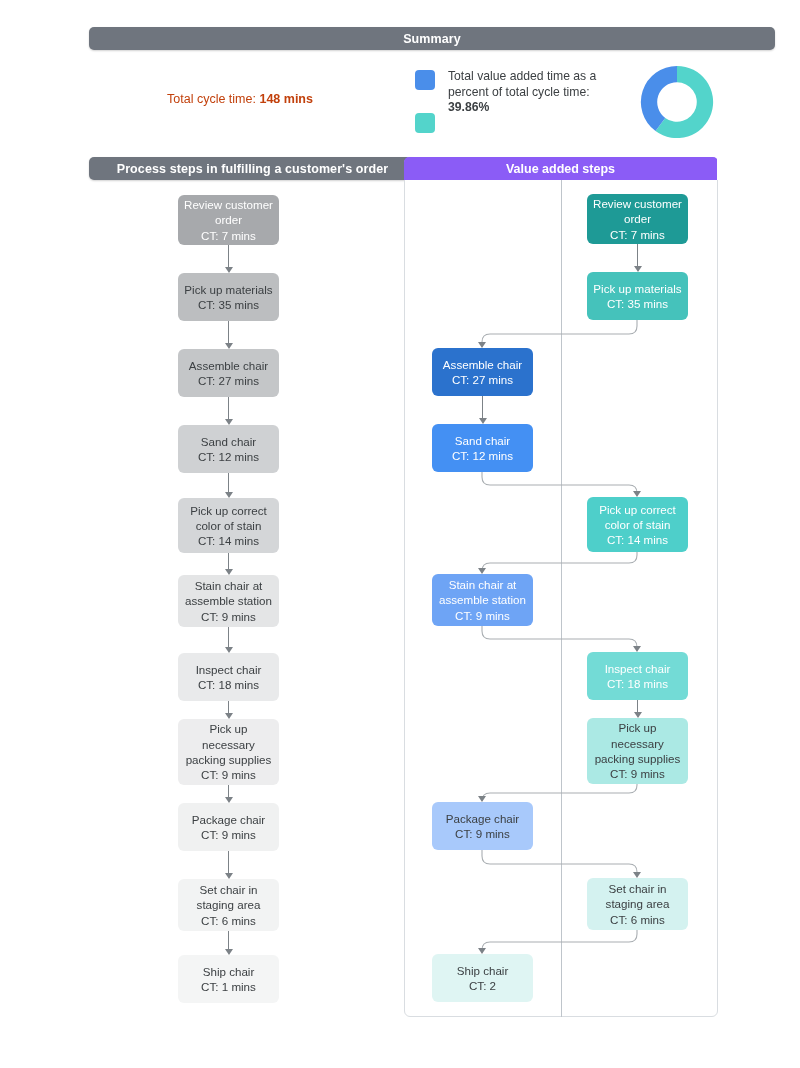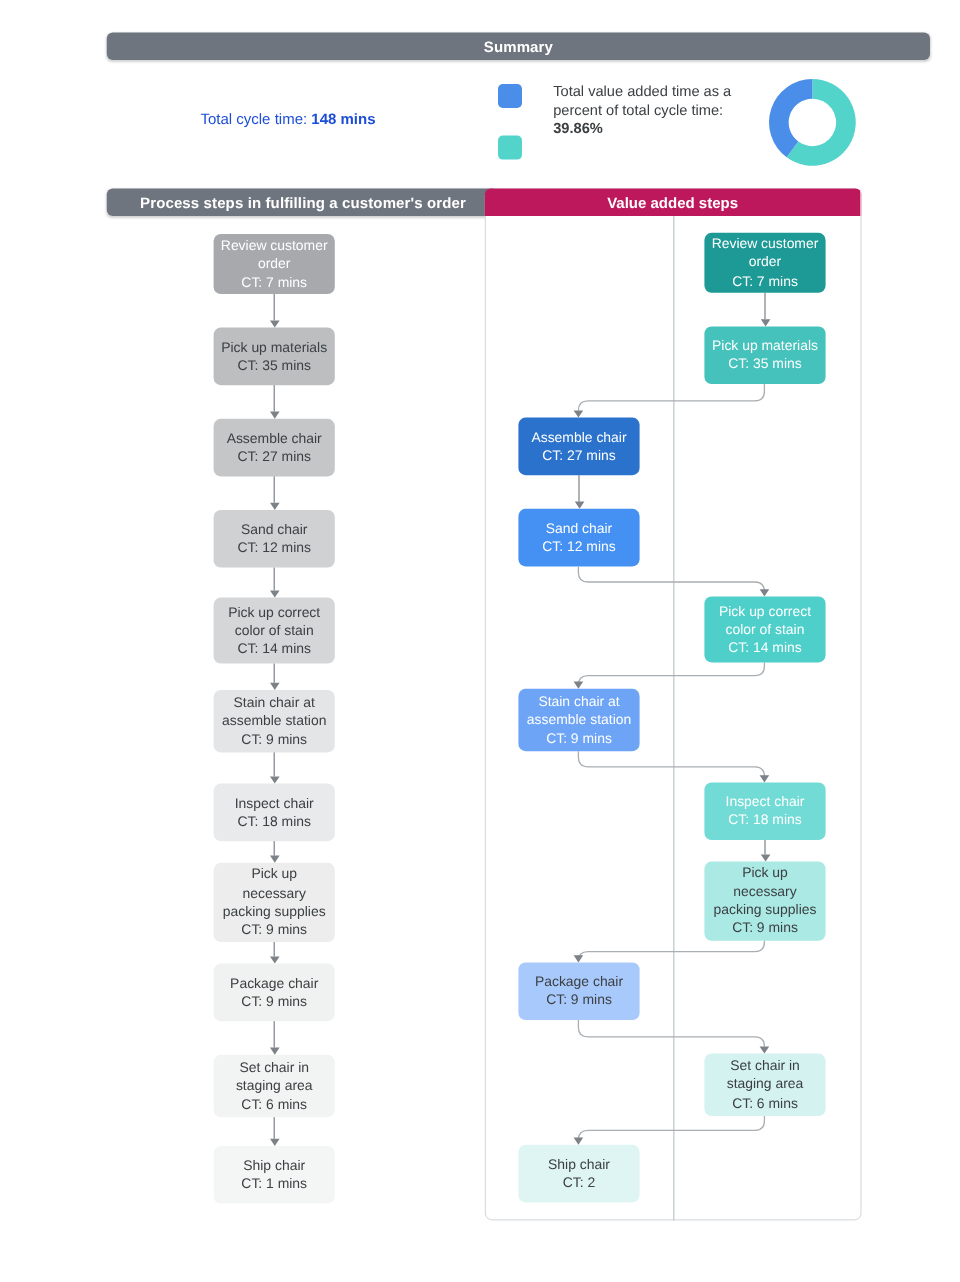--- a/index.html
+++ b/index.html
@@ -21,44 +21,44 @@
     border-radius:5px;
     box-shadow:0 1px 2px rgba(0,0,0,.18);
     letter-spacing:.1px;
   }
   #summary-bar{left:89px;top:27px;width:686px;height:23px;}
   #left-col-header{left:89px;top:157px;width:327px;height:23px;}
 
   
   #total-cycle{
     position:absolute;left:110px;top:92px;width:260px;
-    text-align:center;font-size:12.5px;color:#1d4ed8;
+    text-align:center;font-size:12.5px;color:#c2410c;
   }
   #total-cycle b{font-weight:bold;}
 
   
-  .legend-row{position:absolute;display:flex;align-items:flex-start;gap:26px;}
+  .legend-row{position:absolute;display:flex;align-items:flex-start;gap:13px;}
   #legend-1{left:415px;top:69px;width:215px;}
   #legend-2{left:415px;top:112px;width:215px;}
   .swatch{width:20px;height:20px;border-radius:4px;flex:none;margin-top:1px;}
   .legend-text{font-size:12.2px;line-height:15.5px;color:#3c4043;}
   .legend-text b{font-weight:bold;}
 
   
   #donut{position:absolute;left:634px;top:59px;width:86px;height:86px;}
 
   
   #right-panel{
     position:absolute;left:404px;top:157px;width:314px;height:860px;
     border:1px solid #d9dde1;border-radius:6px;background:#fff;
     box-sizing:border-box;
   }
   #right-panel-head{
     position:absolute;left:404px;top:157px;width:314px;height:23px;
-    background:#be185d;border-radius:5px 5px 0 0;
+    background:#8b5cf6;border-radius:5px 5px 0 0;
     display:flex;box-sizing:border-box;
   }
   #right-panel-head .hcell{
     flex:1;display:flex;align-items:center;justify-content:center;
     color:#fff;font-weight:bold;font-size:12.5px;
   }
   #right-panel-head .hcell:first-child{border-right:1px solid #ffffff;}
   #col-divider{
     position:absolute;left:561px;top:180px;width:1px;height:837px;
     background:#bfc5cb;

